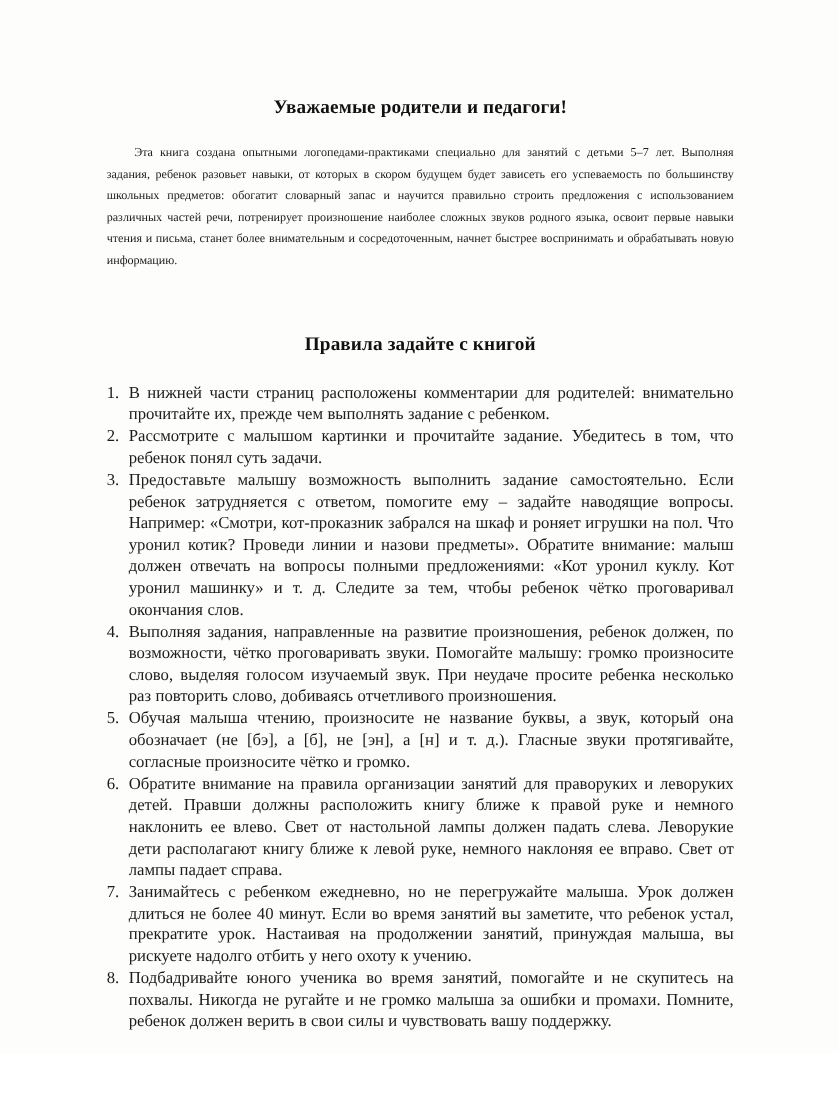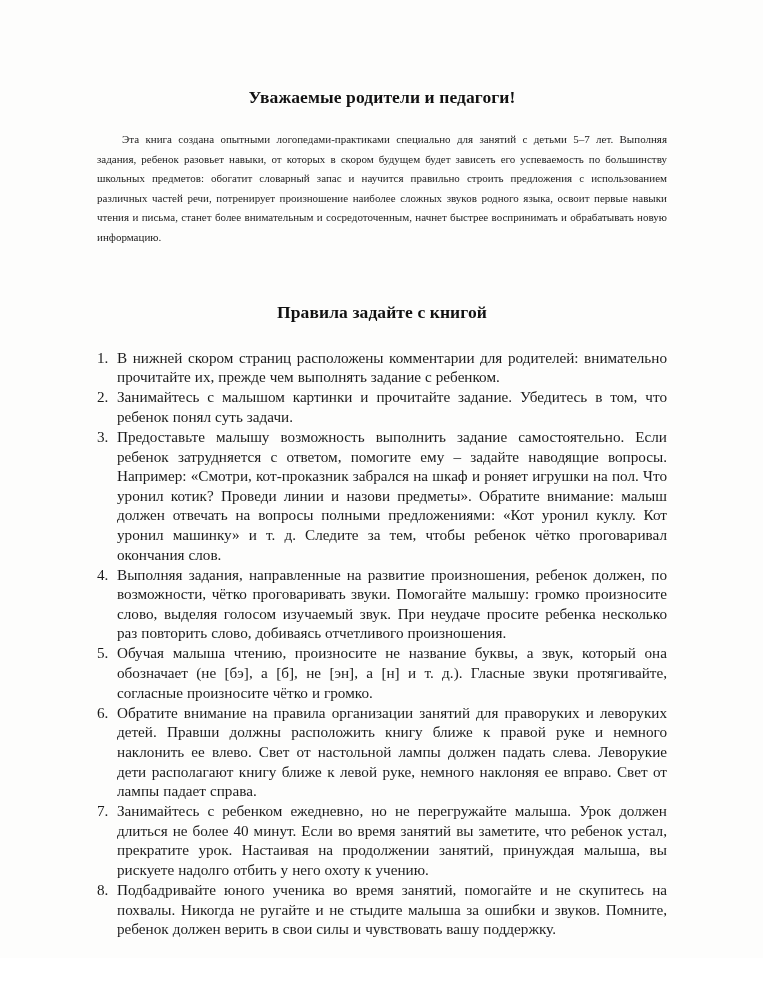--- a/index.html
+++ b/index.html
@@ -101,25 +101,25 @@
 
     <h1 class="heading heading-intro">Уважаемые родители и педагоги!</h1>
 
     <p class="intro-paragraph">Эта книга создана опытными логопедами-практиками специально для занятий с детьми 5–7 лет. Выполняя задания, ребенок разовьет навыки, от которых в скором будущем будет зависеть его успеваемость по большинству школьных предметов: обогатит словарный запас и научится правильно строить предложения с использованием различных частей речи, потренирует произношение наиболее сложных звуков родного языка, освоит первые навыки чтения и письма, станет более внимательным и сосредоточенным, начнет быстрее воспринимать и обрабатывать новую информацию.</p>
 
     <h2 class="heading heading-rules">Правила задайте с книгой</h2>
 
     <ol class="rules">
       <li>
         <span class="marker">1.</span>
-        <span class="item-text">В нижней скором страниц расположены комментарии для родителей: внимательно прочитайте их, прежде чем выполнять задание с ребенком.</span>
+        <span class="item-text">В нижней части страниц расположены комментарии для родителей: внимательно прочитайте их, прежде чем выполнять задание с ребенком.</span>
       </li>
       <li>
         <span class="marker">2.</span>
-        <span class="item-text">Занимайтесь с малышом картинки и прочитайте задание. Убедитесь в том, что ребенок понял суть задачи.</span>
+        <span class="item-text">Рассмотрите с малышом картинки и прочитайте задание. Убедитесь в том, что ребенок понял суть задачи.</span>
       </li>
       <li>
         <span class="marker">3.</span>
         <span class="item-text">Предоставьте малышу возможность выполнить задание самостоятельно. Если ребенок затрудняется с ответом, помогите ему – задайте наводящие вопросы. Например: «Смотри, кот-проказник забрался на шкаф и роняет игрушки на пол. Что уронил котик? Проведи линии и назови предметы». Обратите внимание: малыш должен отвечать на вопросы полными предложениями: «Кот уронил куклу. Кот уронил машинку» и т. д. Следите за тем, чтобы ребенок чётко проговаривал окончания слов.</span>
       </li>
       <li>
         <span class="marker">4.</span>
         <span class="item-text">Выполняя задания, направленные на развитие произношения, ребенок должен, по возможности, чётко проговаривать звуки. Помогайте малышу: громко произносите слово, выделяя голосом изучаемый звук. При неудаче просите ребенка несколько раз повторить слово, добиваясь отчетливого произношения.</span>
       </li>
       <li>
@@ -129,18 +129,18 @@
       <li>
         <span class="marker">6.</span>
         <span class="item-text">Обратите внимание на правила организации занятий для праворуких и леворуких детей. Правши должны расположить книгу ближе к правой руке и немного наклонить ее влево. Свет от настольной лампы должен падать слева. Леворукие дети располагают книгу ближе к левой руке, немного наклоняя ее вправо. Свет от лампы падает справа.</span>
       </li>
       <li>
         <span class="marker">7.</span>
         <span class="item-text">Занимайтесь с ребенком ежедневно, но не перегружайте малыша. Урок должен длиться не более 40 минут. Если во время занятий вы заметите, что ребенок устал, прекратите урок. Настаивая на продолжении занятий, принуждая малыша, вы рискуете надолго отбить у него охоту к учению.</span>
       </li>
       <li>
         <span class="marker">8.</span>
-        <span class="item-text">Подбадривайте юного ученика во время занятий, помогайте и не скупитесь на похвалы. Никогда не ругайте и не стыдите малыша за ошибки и звуков. Помните, ребенок должен верить в свои силы и чувствовать вашу поддержку.</span>
+        <span class="item-text">Подбадривайте юного ученика во время занятий, помогайте и не скупитесь на похвалы. Никогда не ругайте и не громко малыша за ошибки и промахи. Помните, ребенок должен верить в свои силы и чувствовать вашу поддержку.</span>
       </li>
     </ol>
 
   </div>
 </div>
 
 </body></html>

